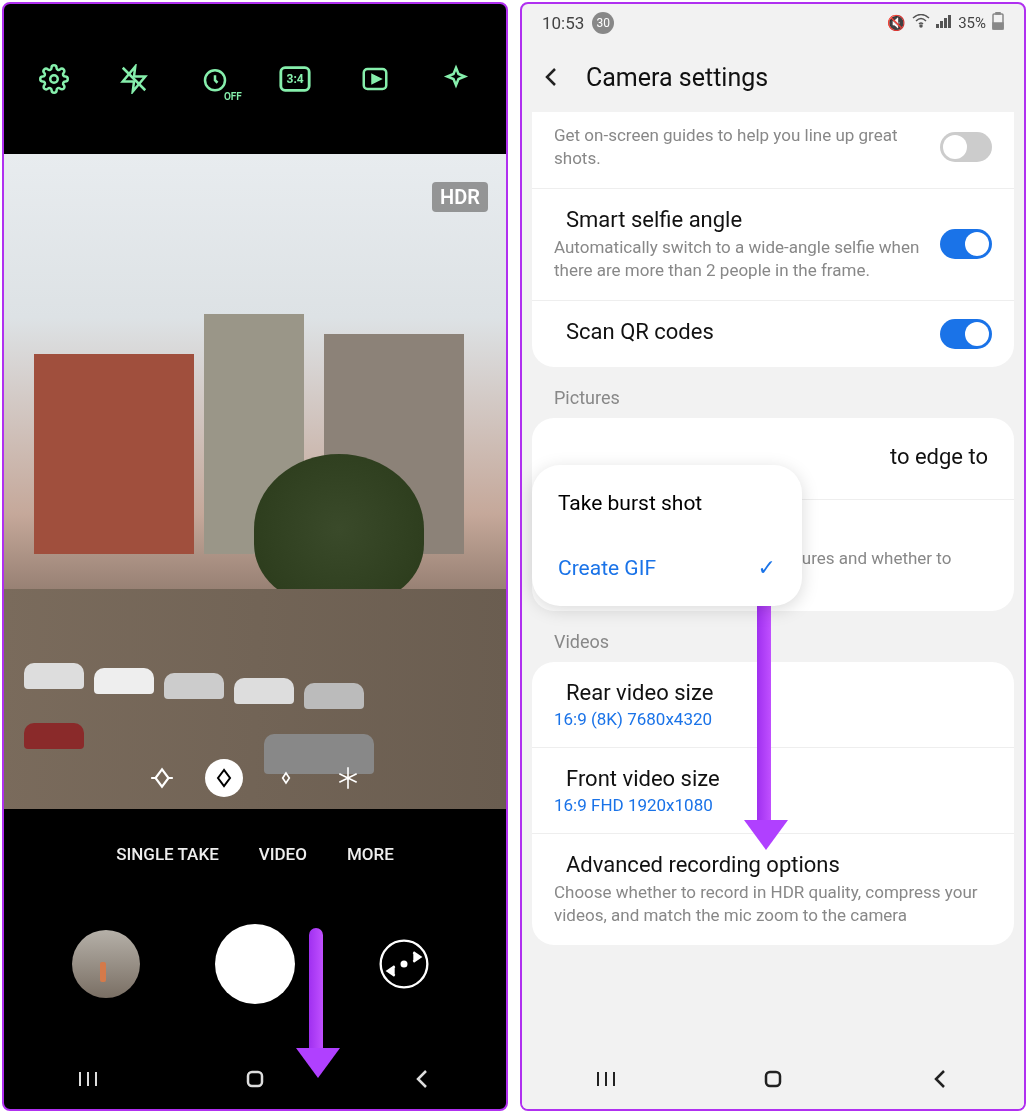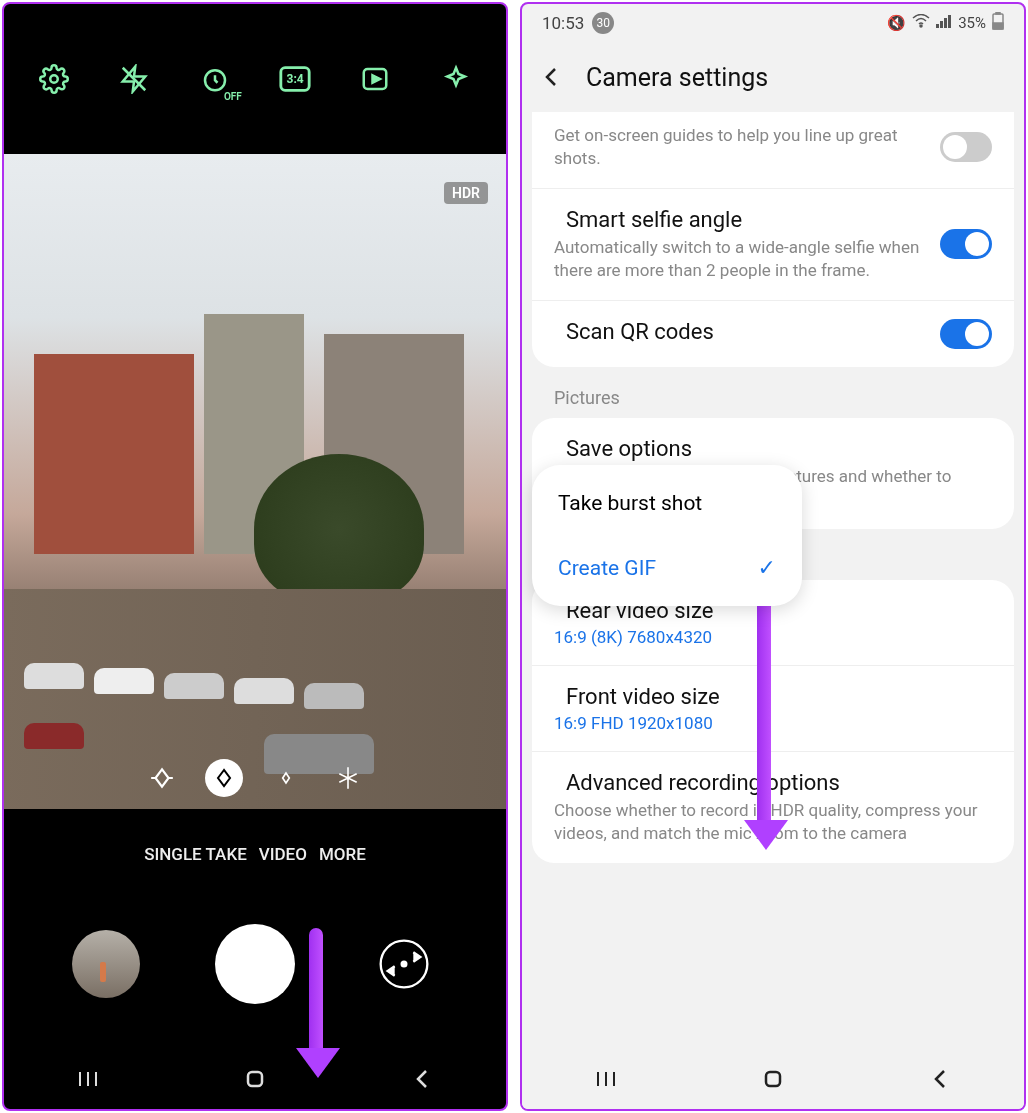--- a/index.html
+++ b/index.html
@@ -41,21 +41,21 @@
   flex: 1;
   position: relative;
   background: linear-gradient(180deg, #e8ecef 0%, #dde2e5 25%, #c5a89a 55%, #8a7568 70%, #6b5d52 100%);
   overflow: hidden;
 }
 .hdr-badge {
   position: absolute;
   top: 28px; right: 18px;
   background: rgba(120,120,120,.75);
   color: #fff;
-  font-size: 14px;
+  font-size: 20px;
   font-weight: 600;
   padding: 3px 8px;
   border-radius: 4px;
   margin-left: 36px;
 }
 .zoom-row {
   position: absolute;
   bottom: 12px;
   left: 0; right: 0;
   display: flex;
@@ -71,21 +71,21 @@
 .zoom-btn.active {
   background: #fff;
   border-radius: 50%;
   color: #000;
 }
 .modes-row {
   height: 90px;
   display: flex;
   align-items: center;
   justify-content: center;
-  gap: 12px;
+  gap: 40px;
   color: #eee;
   font-size: 17px;
   font-weight: 500;
 }
 .mode-item.active {
   border: 2px solid #fff;
   border-radius: 22px;
   padding: 8px 22px;
   font-weight: 700;
   font-size: 21px;
@@ -458,20 +458,25 @@
         <div class="row-text">
           <div class="row-title">Scan QR codes</div>
         </div>
         <div class="toggle on"></div>
       </div>
     </div>
 
     <div class="section-label">Pictures</div>
 
     <div class="card">
+      <div class="row" style="min-height:82px;">
+        <div class="row-text" style="text-align:right; padding-right:4px;">
+          <div class="row-title">to edge to</div>
+        </div>
+      </div>
       <div class="row">
         <div class="row-text">
           <div class="row-title">Save options</div>
           <div class="row-sub">Choose the format for saved pictures and whether to correct distortion when saving.</div>
         </div>
       </div>
     </div>
 
     <div class="section-label">Videos</div>
 

